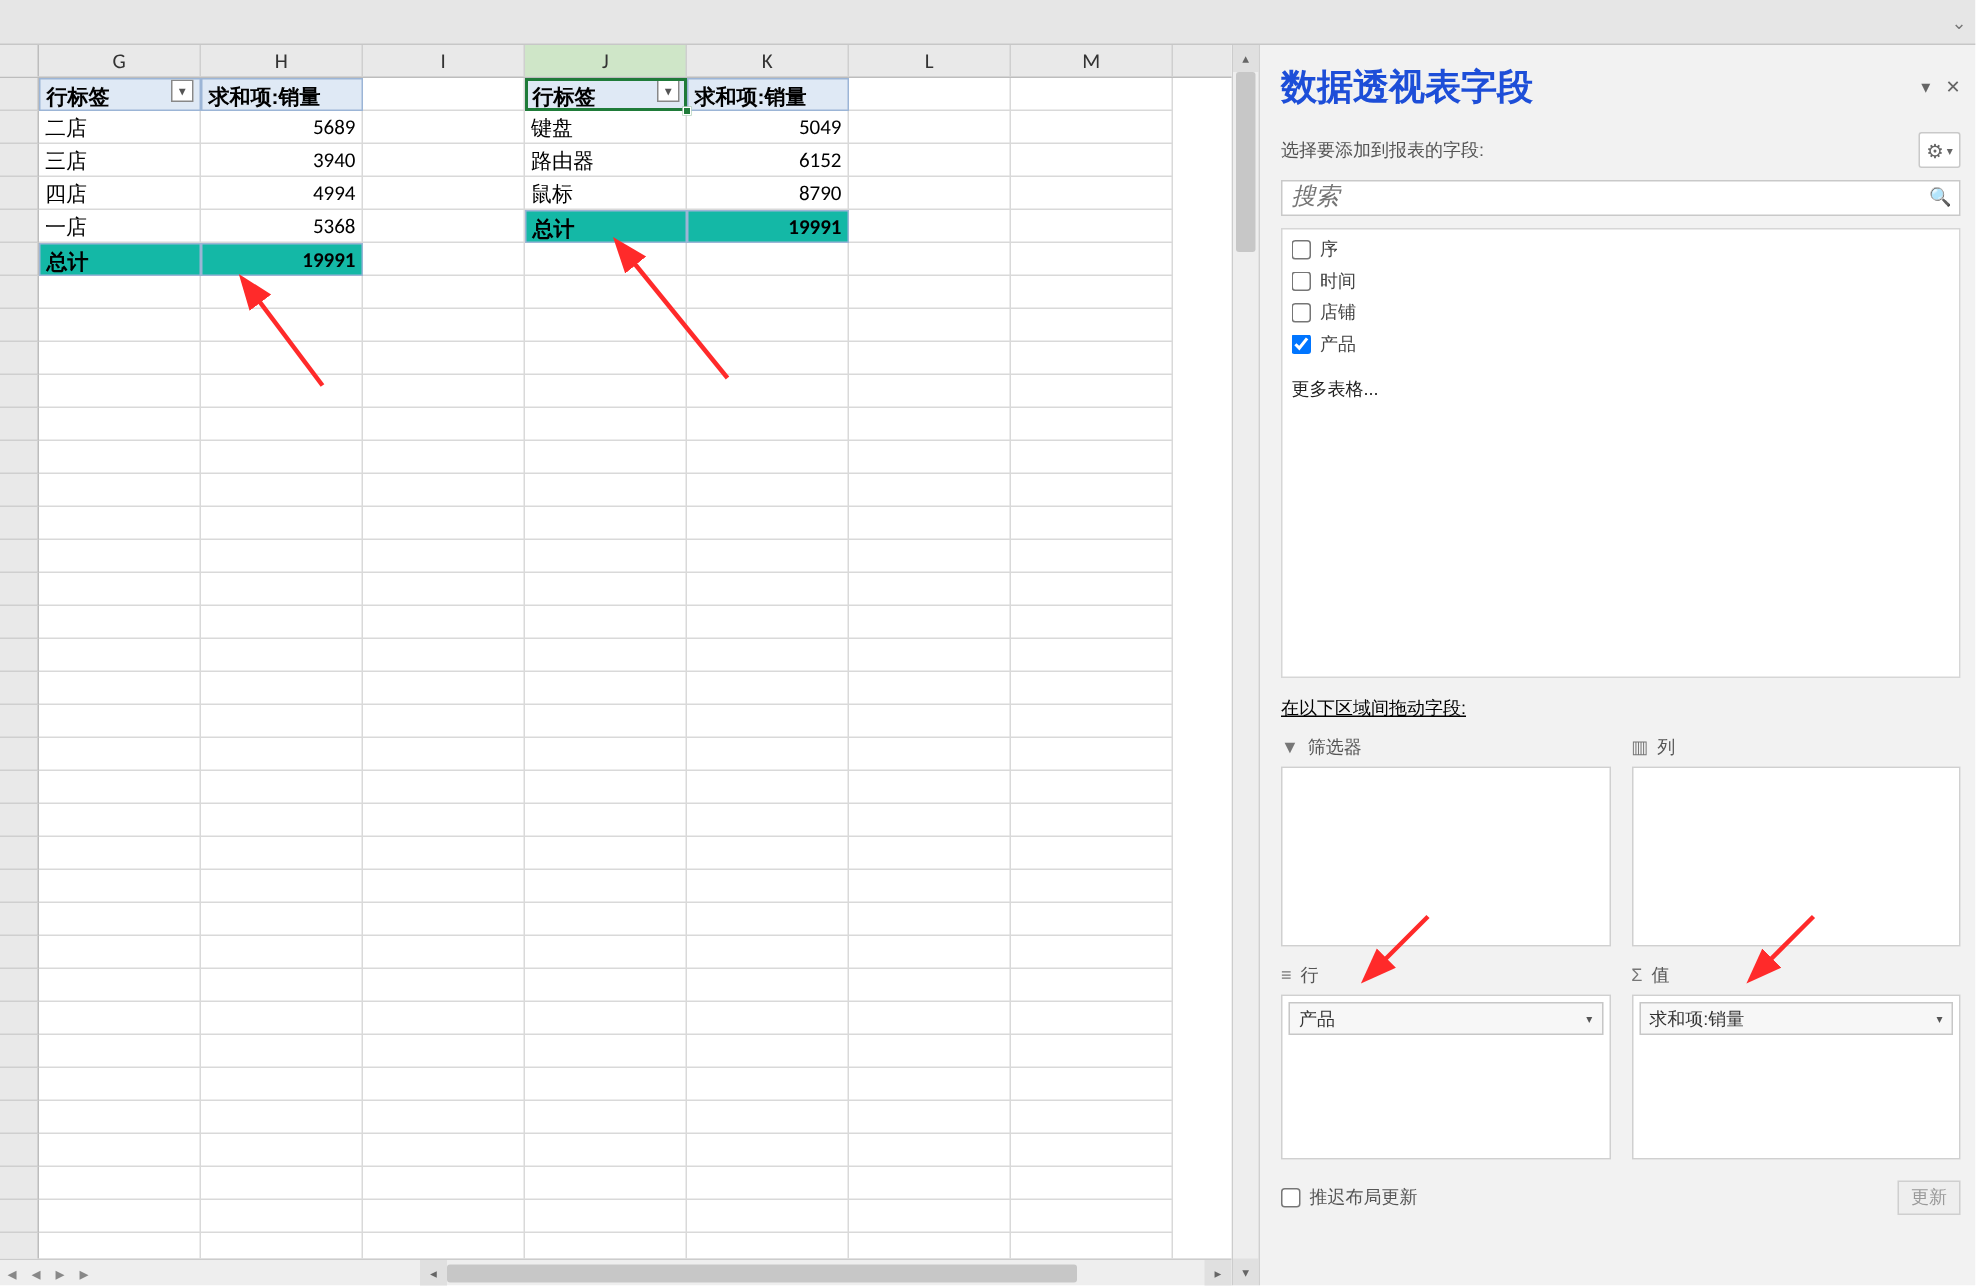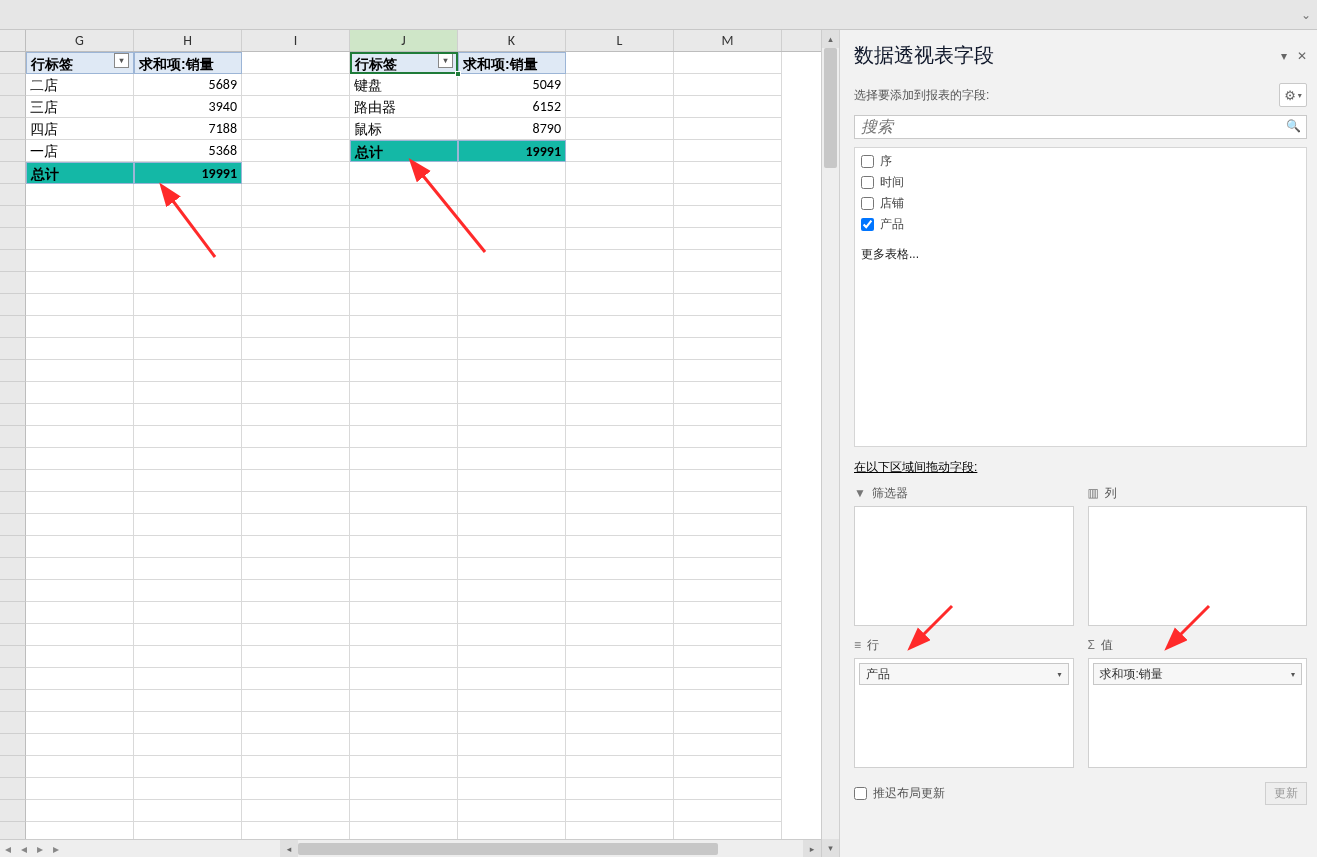--- a/index.html
+++ b/index.html
@@ -44,21 +44,21 @@
 .sheet-tab-area { width: 280px; display: flex; align-items: center; }
 .tab-nav { width: 16px; height: 18px; display:flex; align-items:center; justify-content:center; color:#888; }
 .hscroll { flex: 1; display:flex; align-items:center; }
 .hscroll .left,.hscroll .right { width:18px; height:18px; background:#e0e0e0; display:flex; align-items:center; justify-content:center; font-size:9px; color:#666;}
 .hscroll .track { flex:1; height:14px; position:relative; }
 .hscroll .thumb { position:absolute; left:0; top:1px; bottom:1px; width:420px; background:#c7c7c7; border-radius:2px; }
 
 
 .panel { width: 478px; background: #f2f2f2; border-left: 1px solid #d0d0d0; display: flex; flex-direction: column; padding: 12px 10px 8px 14px; gap: 8px; }
 .panel-header { display: flex; align-items: center; justify-content: space-between; }
-.panel-title { color: #0f172a; font-size: 20px; font-weight: 400; }
+.panel-title { color: #1d4ed8; font-size: 24px; font-weight: 700; }
 .panel-ctrls { display: flex; gap: 10px; color: #666; font-size: 12px; }
 .subhead { display:flex; justify-content:space-between; align-items:center; margin-top:6px; }
 .subhead .txt { color:#555; }
 .gear { width: 28px; height: 24px; border: 1px solid #c9c9c9; background: #fff; display:flex; align-items:center; justify-content:center; gap:2px; color:#666; border-radius:2px; }
 .gear .g { font-size: 13px; }
 .gear .c { font-size: 8px; }
 
 .search { position: relative; }
 .search input { width: 100%; height: 24px; padding: 2px 24px 2px 6px; border: 1px solid #c9c9c9; background: #fff; color: #888; font-style: italic; font-family: inherit; font-size: 16px; }
 .search .mag { position: absolute; right: 6px; top: 4px; color: #2878c7; font-style: normal; }
@@ -144,21 +144,21 @@
               <div class="cell num">3940</div>
               <div class="cell"></div>
               <div class="cell">路由器</div>
               <div class="cell num">6152</div>
               <div class="cell"></div>
               <div class="cell"></div>
             </div>
             <div class="row">
               <div class="rowh"></div>
               <div class="cell">四店</div>
-              <div class="cell num">7188</div>
+              <div class="cell num">4994</div>
               <div class="cell"></div>
               <div class="cell">鼠标</div>
               <div class="cell num">8790</div>
               <div class="cell"></div>
               <div class="cell"></div>
             </div>
             <div class="row">
               <div class="rowh"></div>
               <div class="cell">一店</div>
               <div class="cell num">5368</div>

